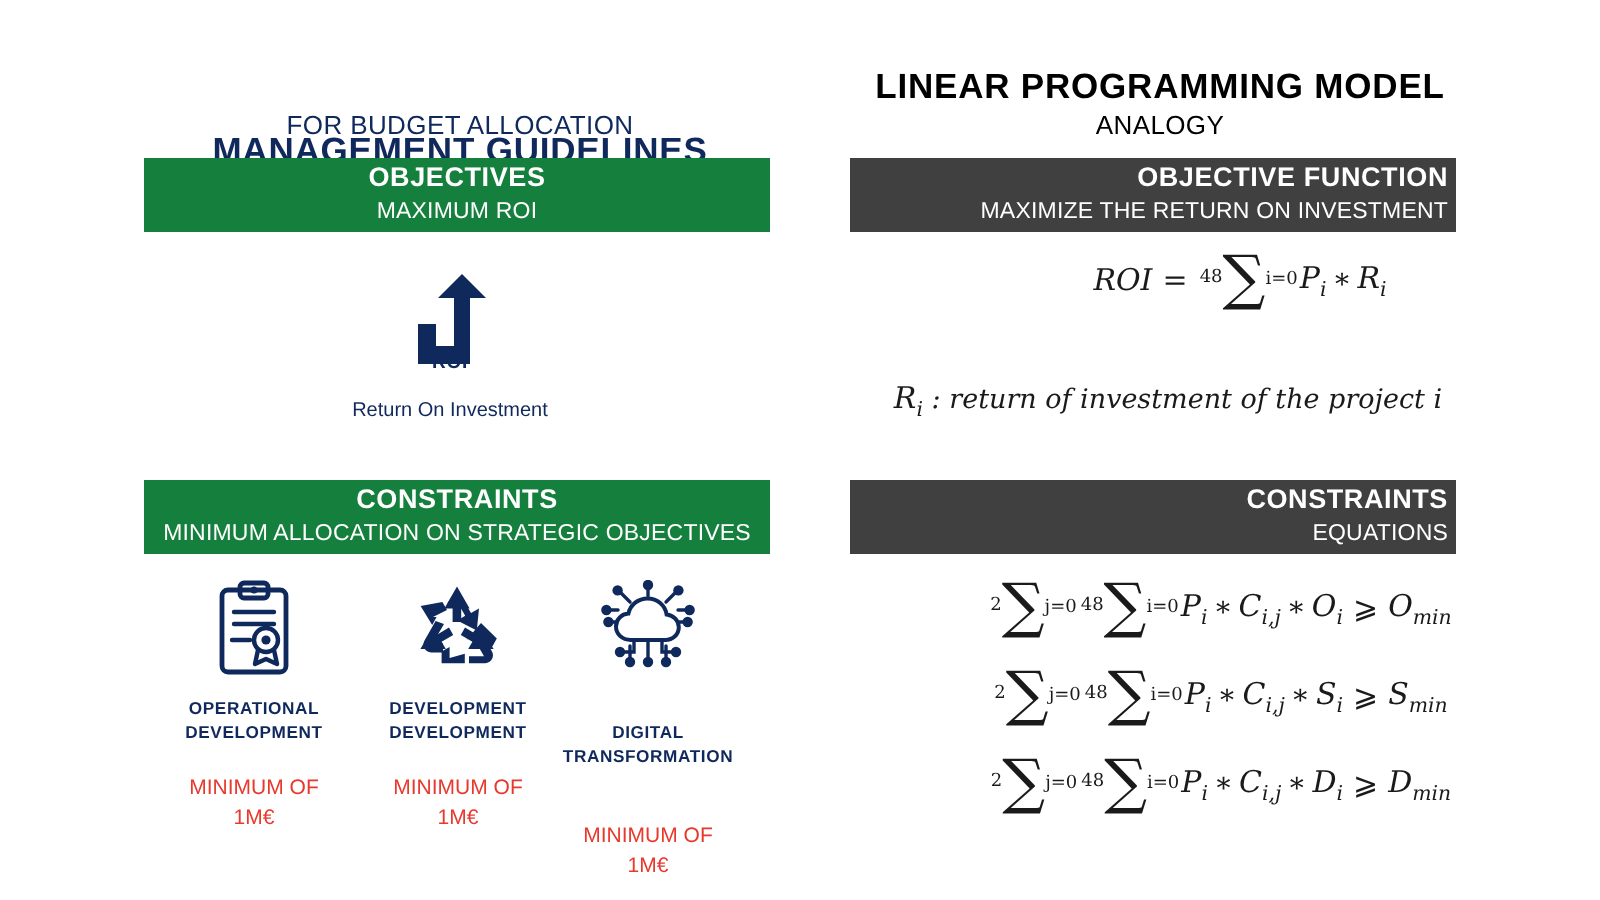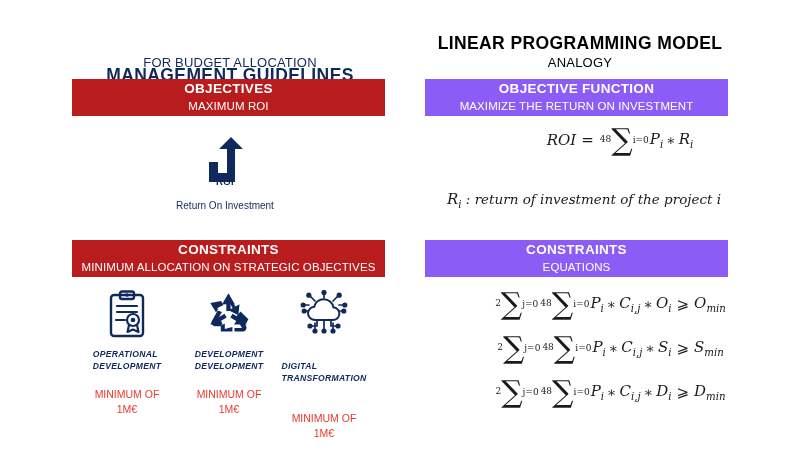--- a/index.html
+++ b/index.html
@@ -44,22 +44,22 @@
     font-size: 13.5px;
     letter-spacing: 0.3px;
     line-height: 1.25;
   }
   .bar .bar-s {
     font-size: 11.5px;
     letter-spacing: 0.1px;
     line-height: 1.3;
     margin-top: 1px;
   }
-  .bar-navy { background: #b91c1c; }
-  .bar-black { background: #8b5cf6; }
+  .bar-navy { background: #15803d; }
+  .bar-black { background: #404040; align-items: flex-end; }
 
   
   #roi-arrow-wrap {
     position: absolute;
     left: 180px; top: 132px;
     width: 90px; height: 58px;
     display: flex; align-items: center; justify-content: center;
   }
   #roi-label {
     position: absolute;
@@ -88,27 +88,26 @@
     display: flex;
     flex-direction: column;
     align-items: center;
   }
   .icon-box {
     width: 56px; height: 52px;
     display: flex; align-items: center; justify-content: center;
   }
   .icon-name {
     margin-top: 8px;
-    text-align: left;
+    text-align: center;
     font-size: 8.6px;
     font-weight: bold;
     color: #10295c;
     line-height: 1.45;
     letter-spacing: 0.3px;
-    font-style: italic;
   }
   .icon-min {
     margin-top: 14px;
     text-align: center;
     font-size: 10.5px;
     color: #e8392d;
     line-height: 1.45;
   }
 
   

